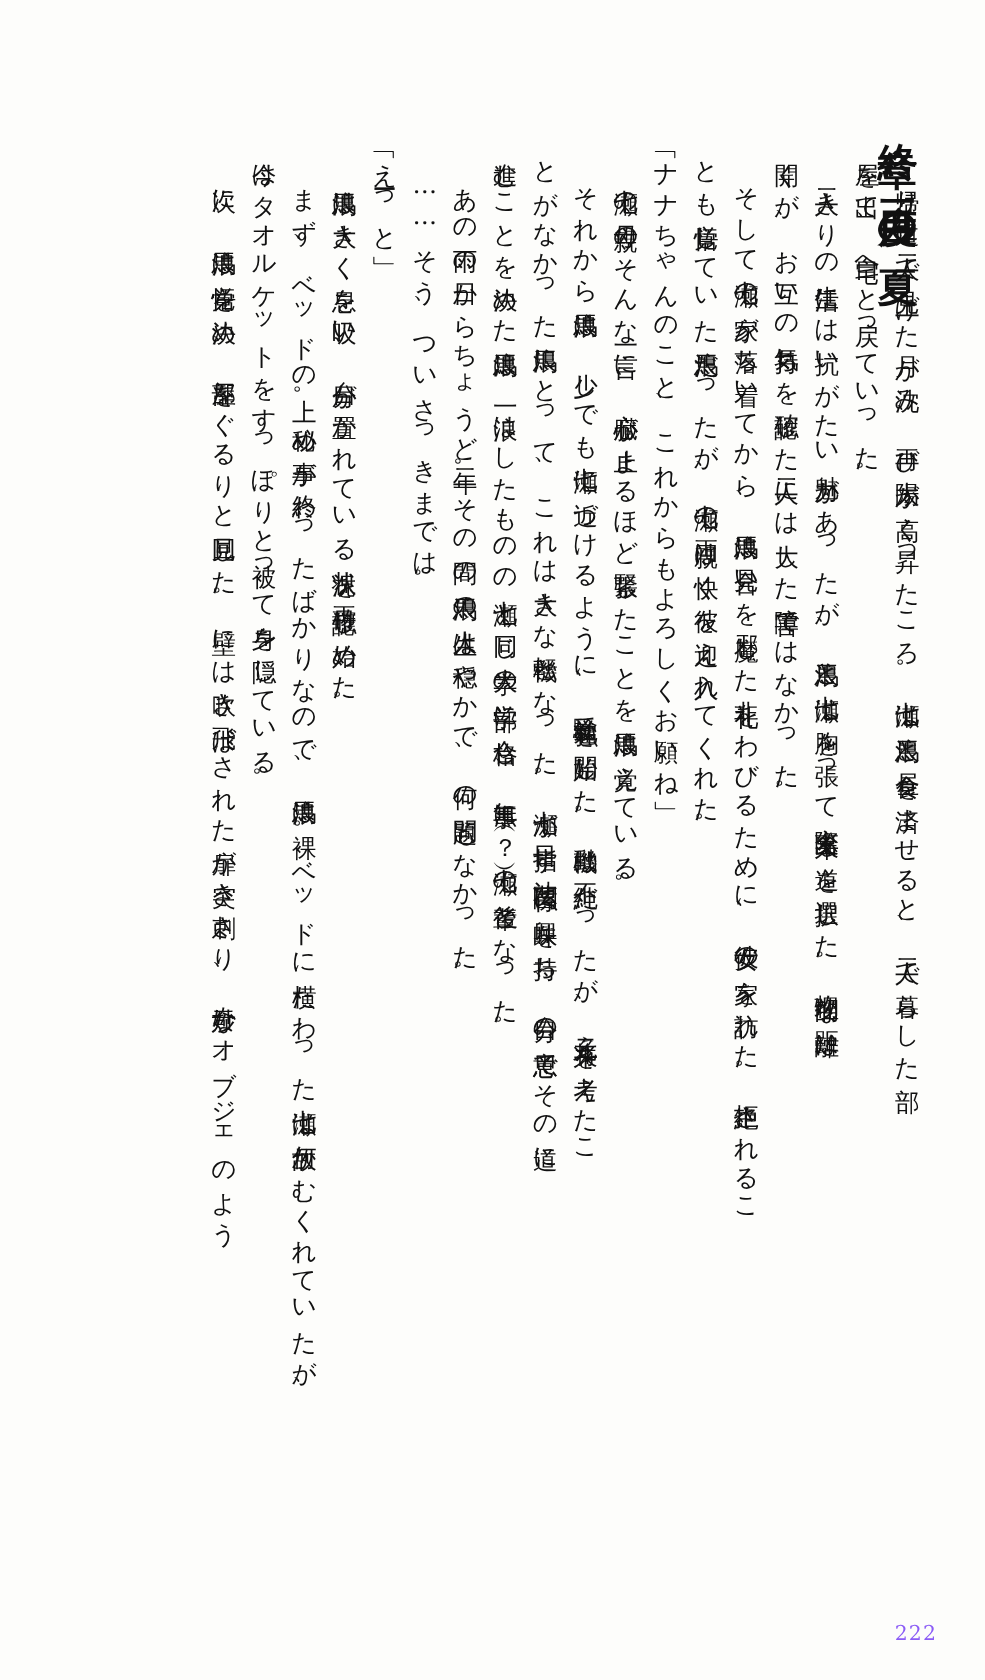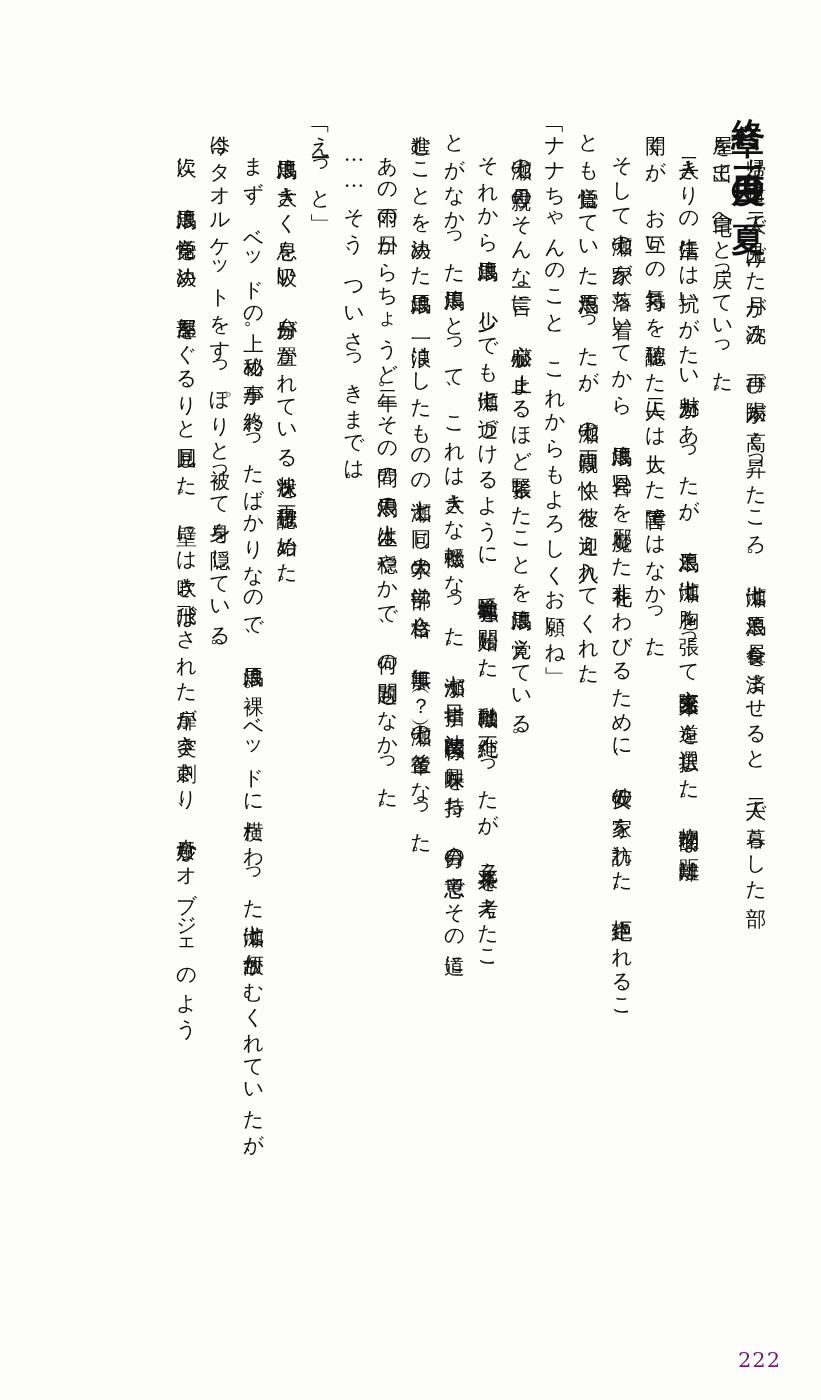--- a/index.html
+++ b/index.html
@@ -58,23 +58,23 @@
 
   .col.indent {
     top: 22px;
   }
 
   #page-number {
     position: absolute;
     right: 40px;
     bottom: 28px;
     font-family: "DejaVu Serif", "Liberation Serif", serif;
-    font-size: 21px;
+    font-size: 17px;
     letter-spacing: 1px;
-    color: #701a75;
+    color: #8b5cf6;
   }
 </style>
 </head>
 <body>
 
 <div id="page">
 
   <div id="chapter-title" class="vtext">終章　三度目の夏</div>
 
   <div id="body-block">

